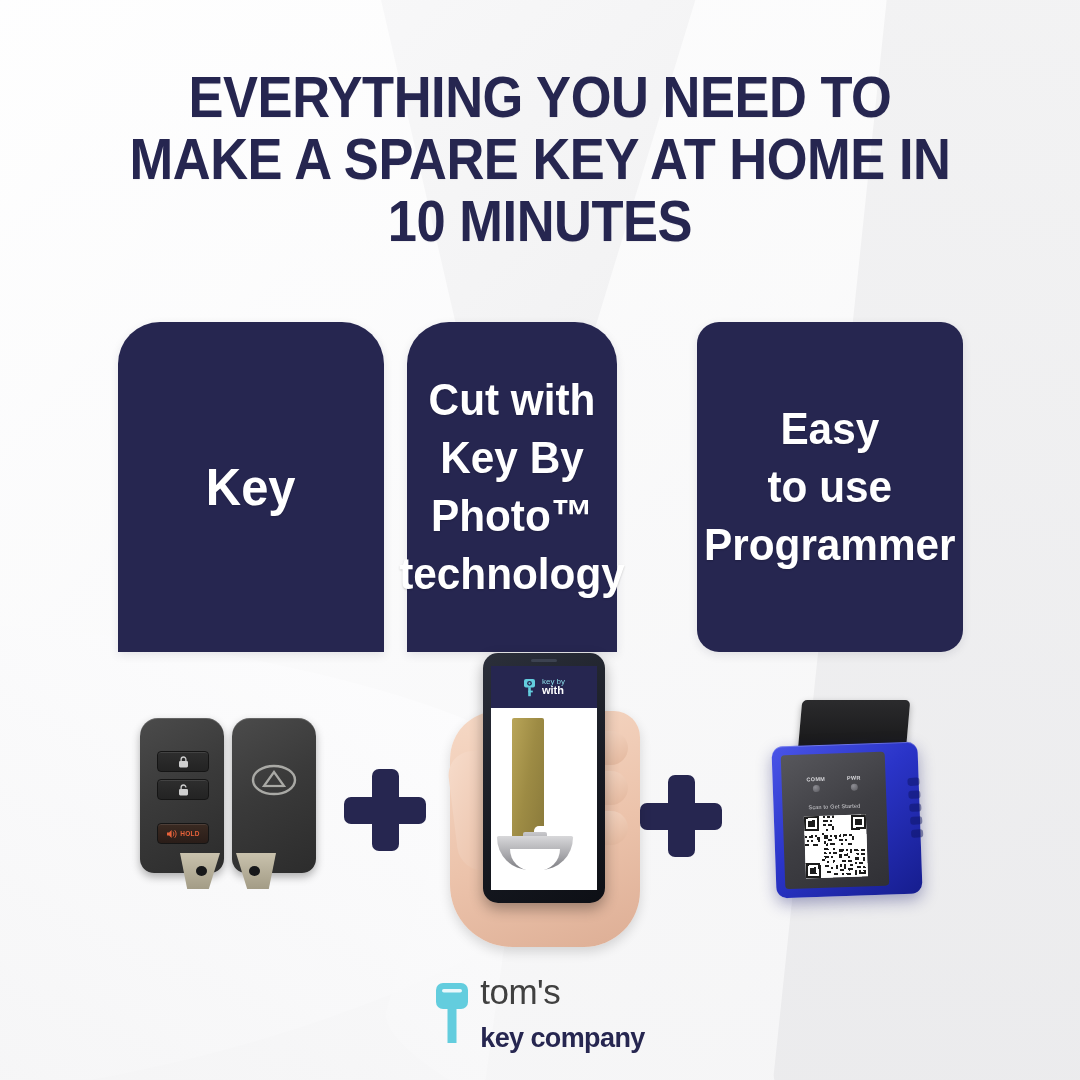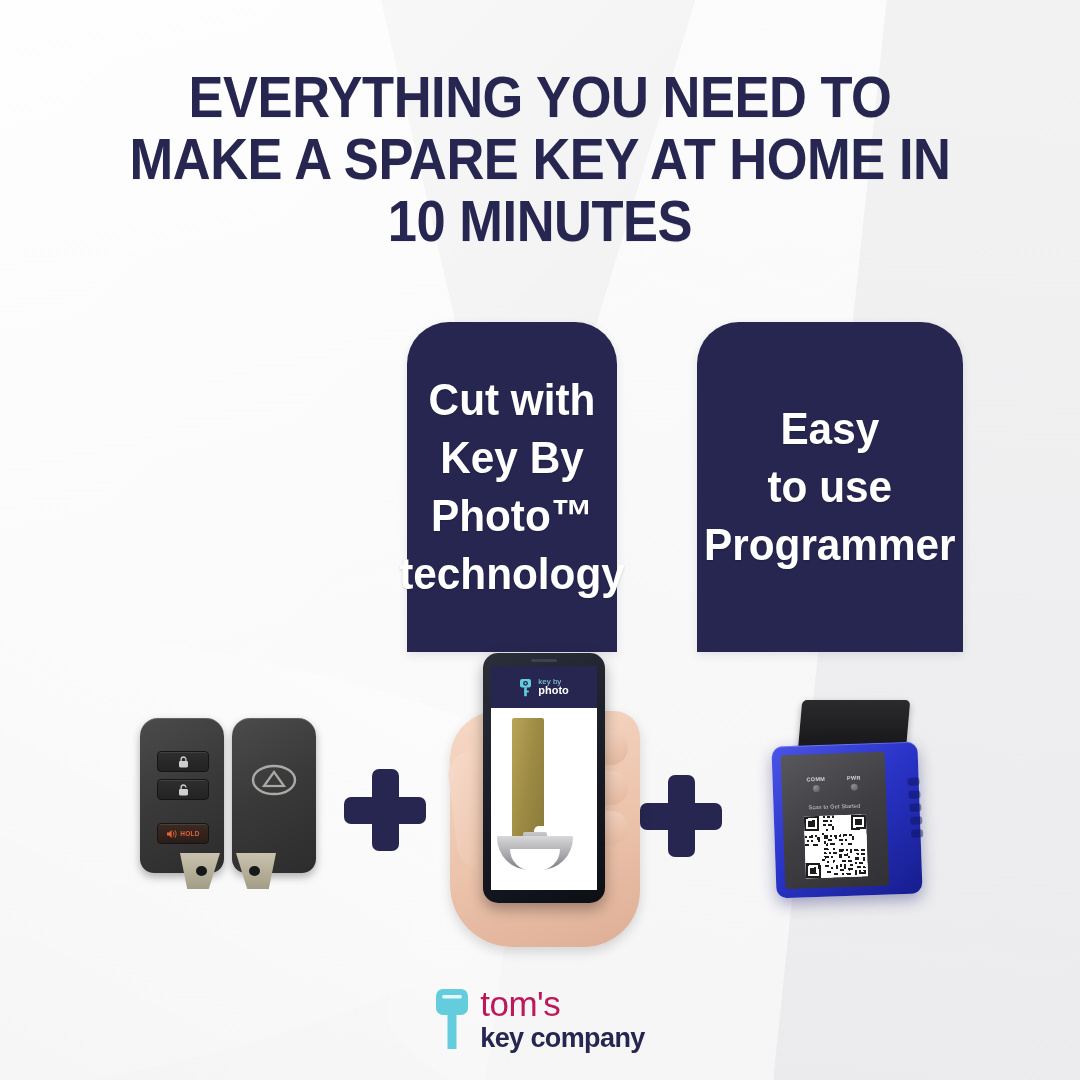--- a/index.html
+++ b/index.html
@@ -42,21 +42,21 @@
     border-radius:42px 42px 0 0;
     display:flex;align-items:center;justify-content:center;
     box-shadow:0 3px 10px rgba(30,30,60,.10);}
   .card .txt{color:#fff;font-weight:700;text-align:center;
     font-family:"Liberation Sans Narrow","Liberation Sans",sans-serif;
     transform:scaleX(.94);text-shadow:0 1px 2px rgba(0,0,0,.18);}
   #card1{left:118px;top:322px;width:266px;height:330px;}
   #card1 .txt{font-size:52px;line-height:58px;}
   #card2{left:407px;top:322px;width:210px;height:330px;}
   #card2 .txt{font-size:45px;line-height:58px;}
-  #card3{left:697px;top:322px;width:266px;height:330px;}
+  #card3{left:697px;top:322px;width:266px;height:330px;border-radius:22px;}
   #card3 .txt{font-size:45px;line-height:58px;}
   .card .txt .l{display:block;white-space:nowrap;}
 
   
   .plus{position:absolute;width:82px;height:82px;}
   .plus i{position:absolute;background:#262650;border-radius:7px;display:block;}
   .plus i.h{left:0;top:28px;width:82px;height:27px;}
   .plus i.v{top:0;left:28px;width:27px;height:82px;}
   #plus1{left:344px;top:769px;}
   #plus2{left:640px;top:775px;}
@@ -158,42 +158,47 @@
   .obd-ribs{position:absolute;right:-2px;top:36px;width:12px;height:76px;
     display:flex;flex-direction:column;gap:5px;transform:rotate(-2deg);}
   .obd-ribs span{display:block;height:8px;background:rgba(12,18,90,.45);
     border-radius:3px;}
 
   
   #logo{position:absolute;left:0;right:0;bottom:28px;
     display:flex;align-items:center;justify-content:center;gap:11px;}
   .logo-key{width:34px;height:62px;}
   .logo-words{line-height:1;}
-  .logo-words .w1{display:block;color:#be185d;font-size:35px;font-weight:300;
-    letter-spacing:-.5px;margin-bottom:4px;}
+  .logo-words .w1{display:block;color:#404040;font-size:35px;font-weight:300;
+    letter-spacing:-.5px;margin-bottom:16px;}
   .logo-words .w2{display:block;color:#262650;font-size:27px;font-weight:700;
     letter-spacing:-.6px;}
 </style>
 </head>
 <body>
 
 <div class="stage">
 
   <div class="bg-base"></div>
   <div class="bg-sw sw1"></div>
   <div class="bg-sw sw2"></div>
   <div class="bg-sw sw3"></div>
   <div class="bg-sw sw4"></div>
 
   <div class="headline">
     <span class="ln">EVERYTHING YOU NEED TO</span>
     <span class="ln">MAKE A SPARE KEY AT HOME IN</span>
     <span class="ln">10 MINUTES</span>
   </div>
 
+  <div class="card" id="card1">
+    <div class="txt">
+      <span class="l">Key</span>
+    </div>
+  </div>
 
   <div class="card" id="card2">
     <div class="txt">
       <span class="l">Cut with</span>
       <span class="l">Key By</span>
       <span class="l">Photo™</span>
       <span class="l">technology</span>
     </div>
   </div>
 
@@ -263,21 +268,21 @@
         <div class="appbar">
           <svg class="kbp-ico" viewBox="0 0 15 19" aria-hidden="true">
             <rect x="1" y="1" width="11" height="8.6" rx="2" fill="#63cdde"></rect>
             <circle cx="6.5" cy="5.3" r="2.4" fill="#262650"></circle>
             <circle cx="6.5" cy="5.3" r="1.1" fill="#63cdde"></circle>
             <rect x="5.2" y="9.2" width="2.6" height="9" fill="#63cdde"></rect>
             <rect x="5.2" y="12.6" width="4.6" height="1.8" fill="#63cdde"></rect>
           </svg>
           <span class="kbp-txt">
             <span class="t1">key by</span>
-            <span class="t2">photo</span>
+            <span class="t2">with</span>
           </span>
         </div>
         <div class="keyblade"></div>
         <div class="keyhead">
           <div class="chip"></div>
           <div class="bow"></div>
         </div>
       </div>
     </div>
   </div>

